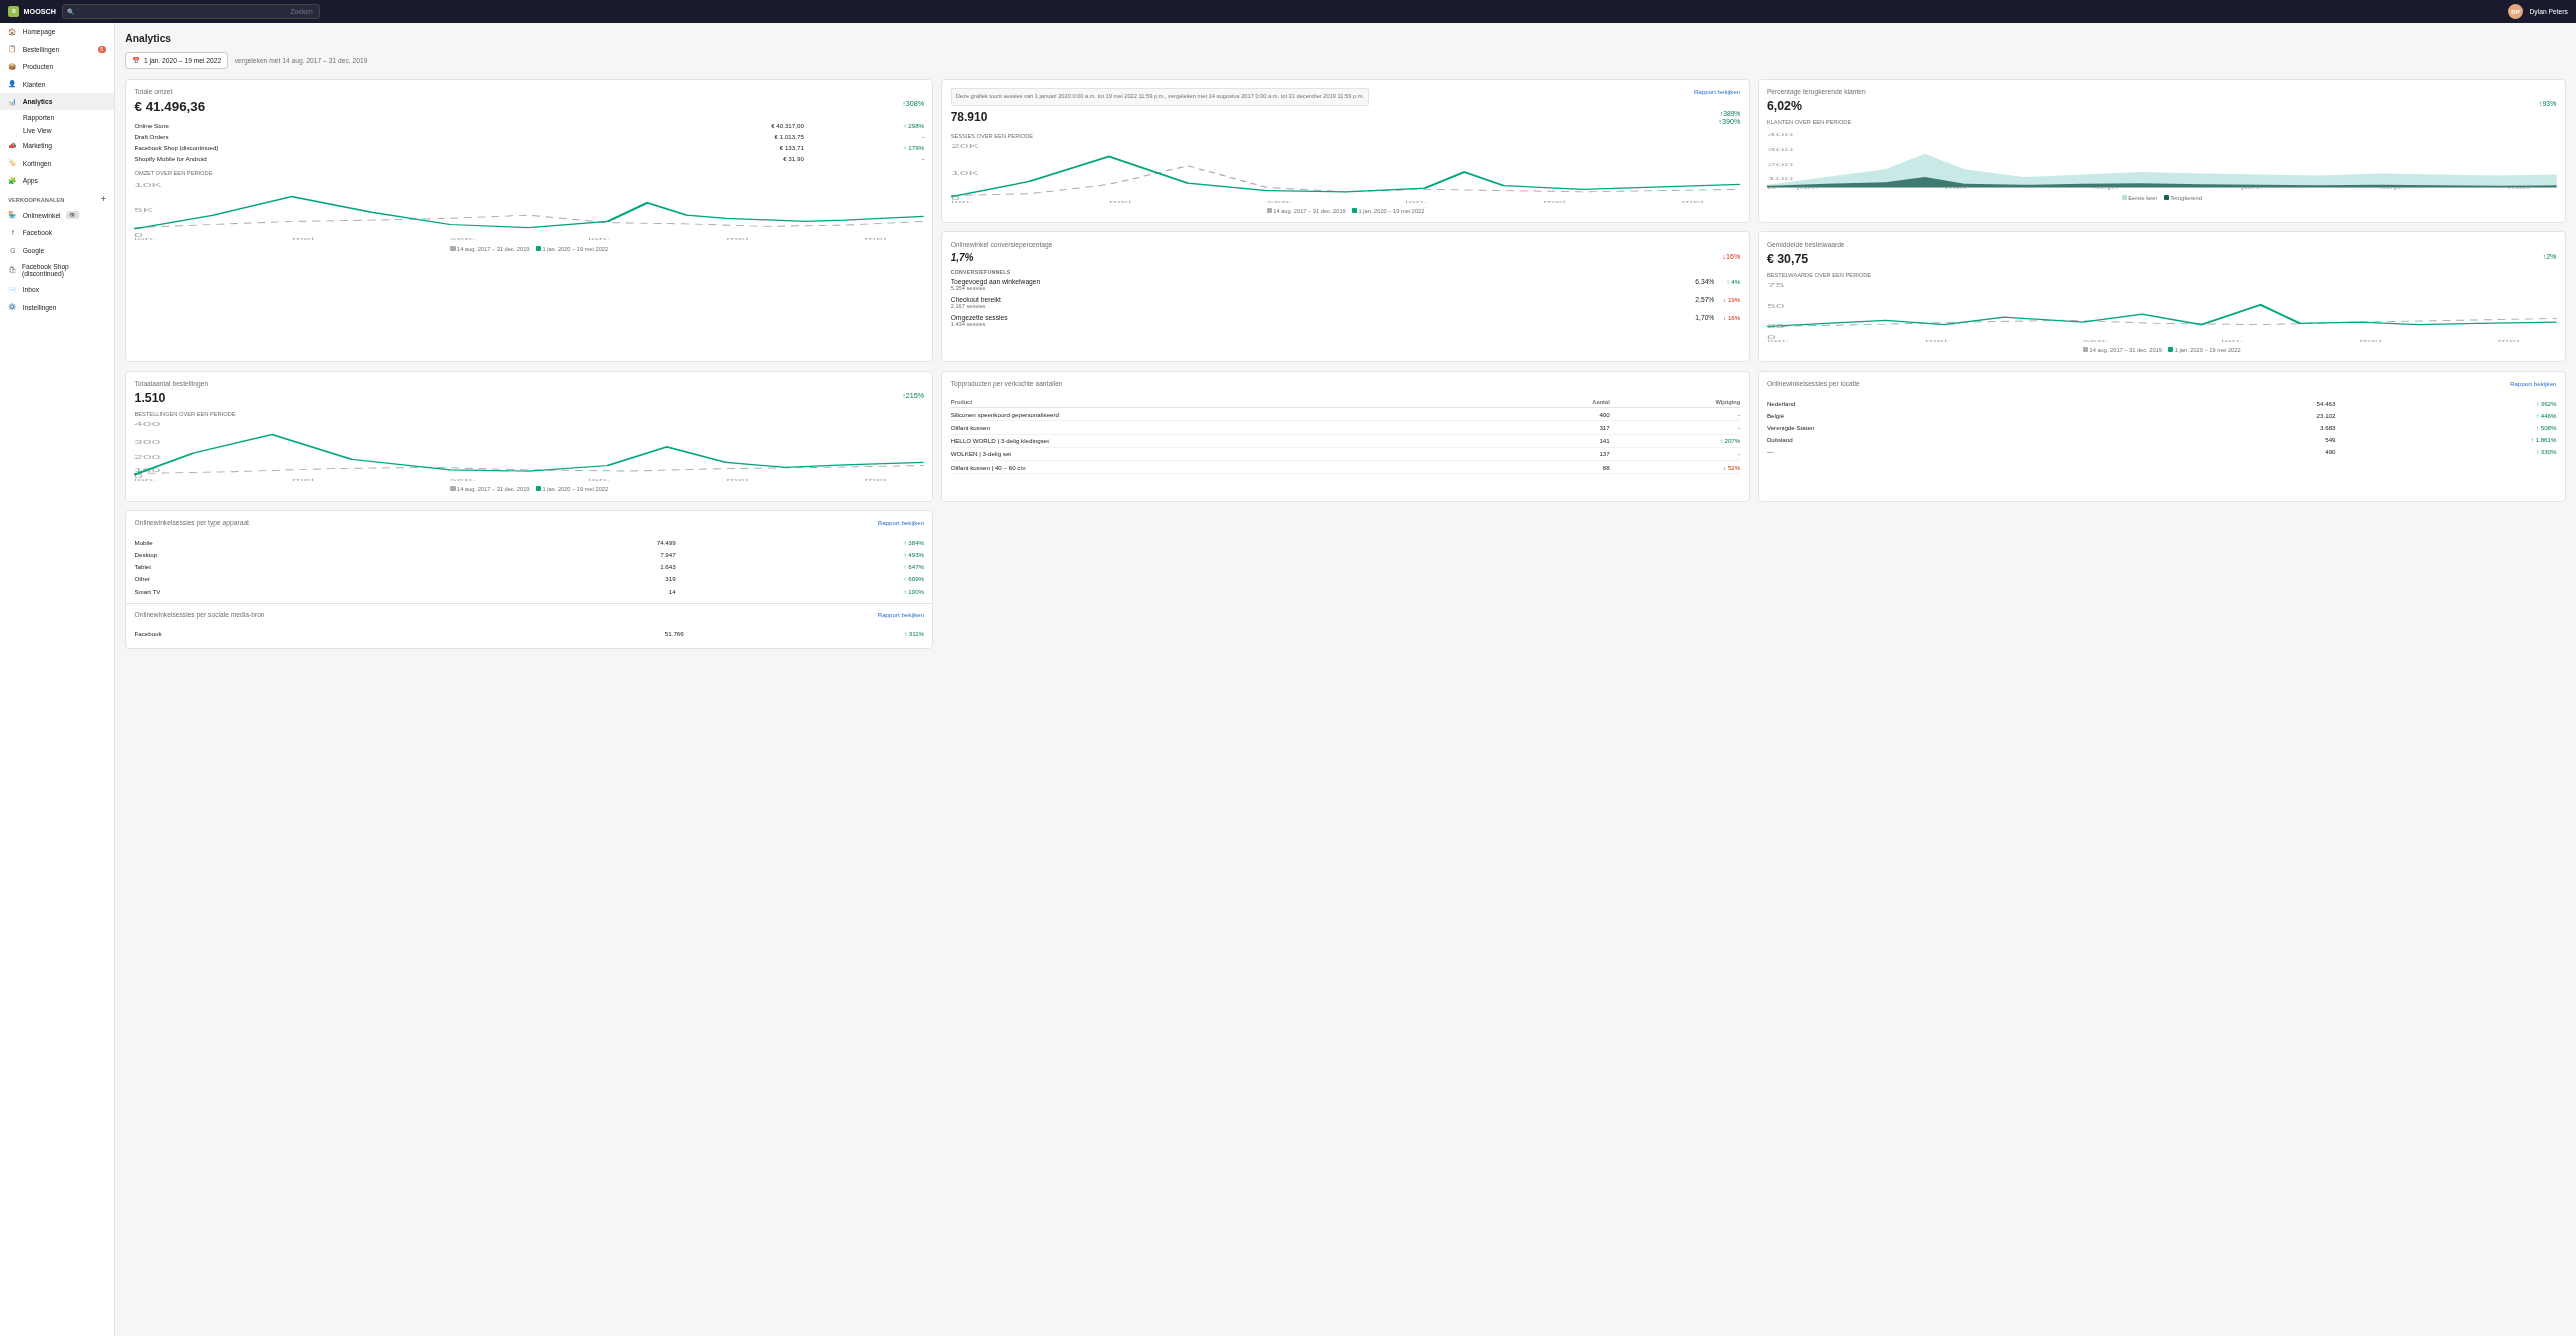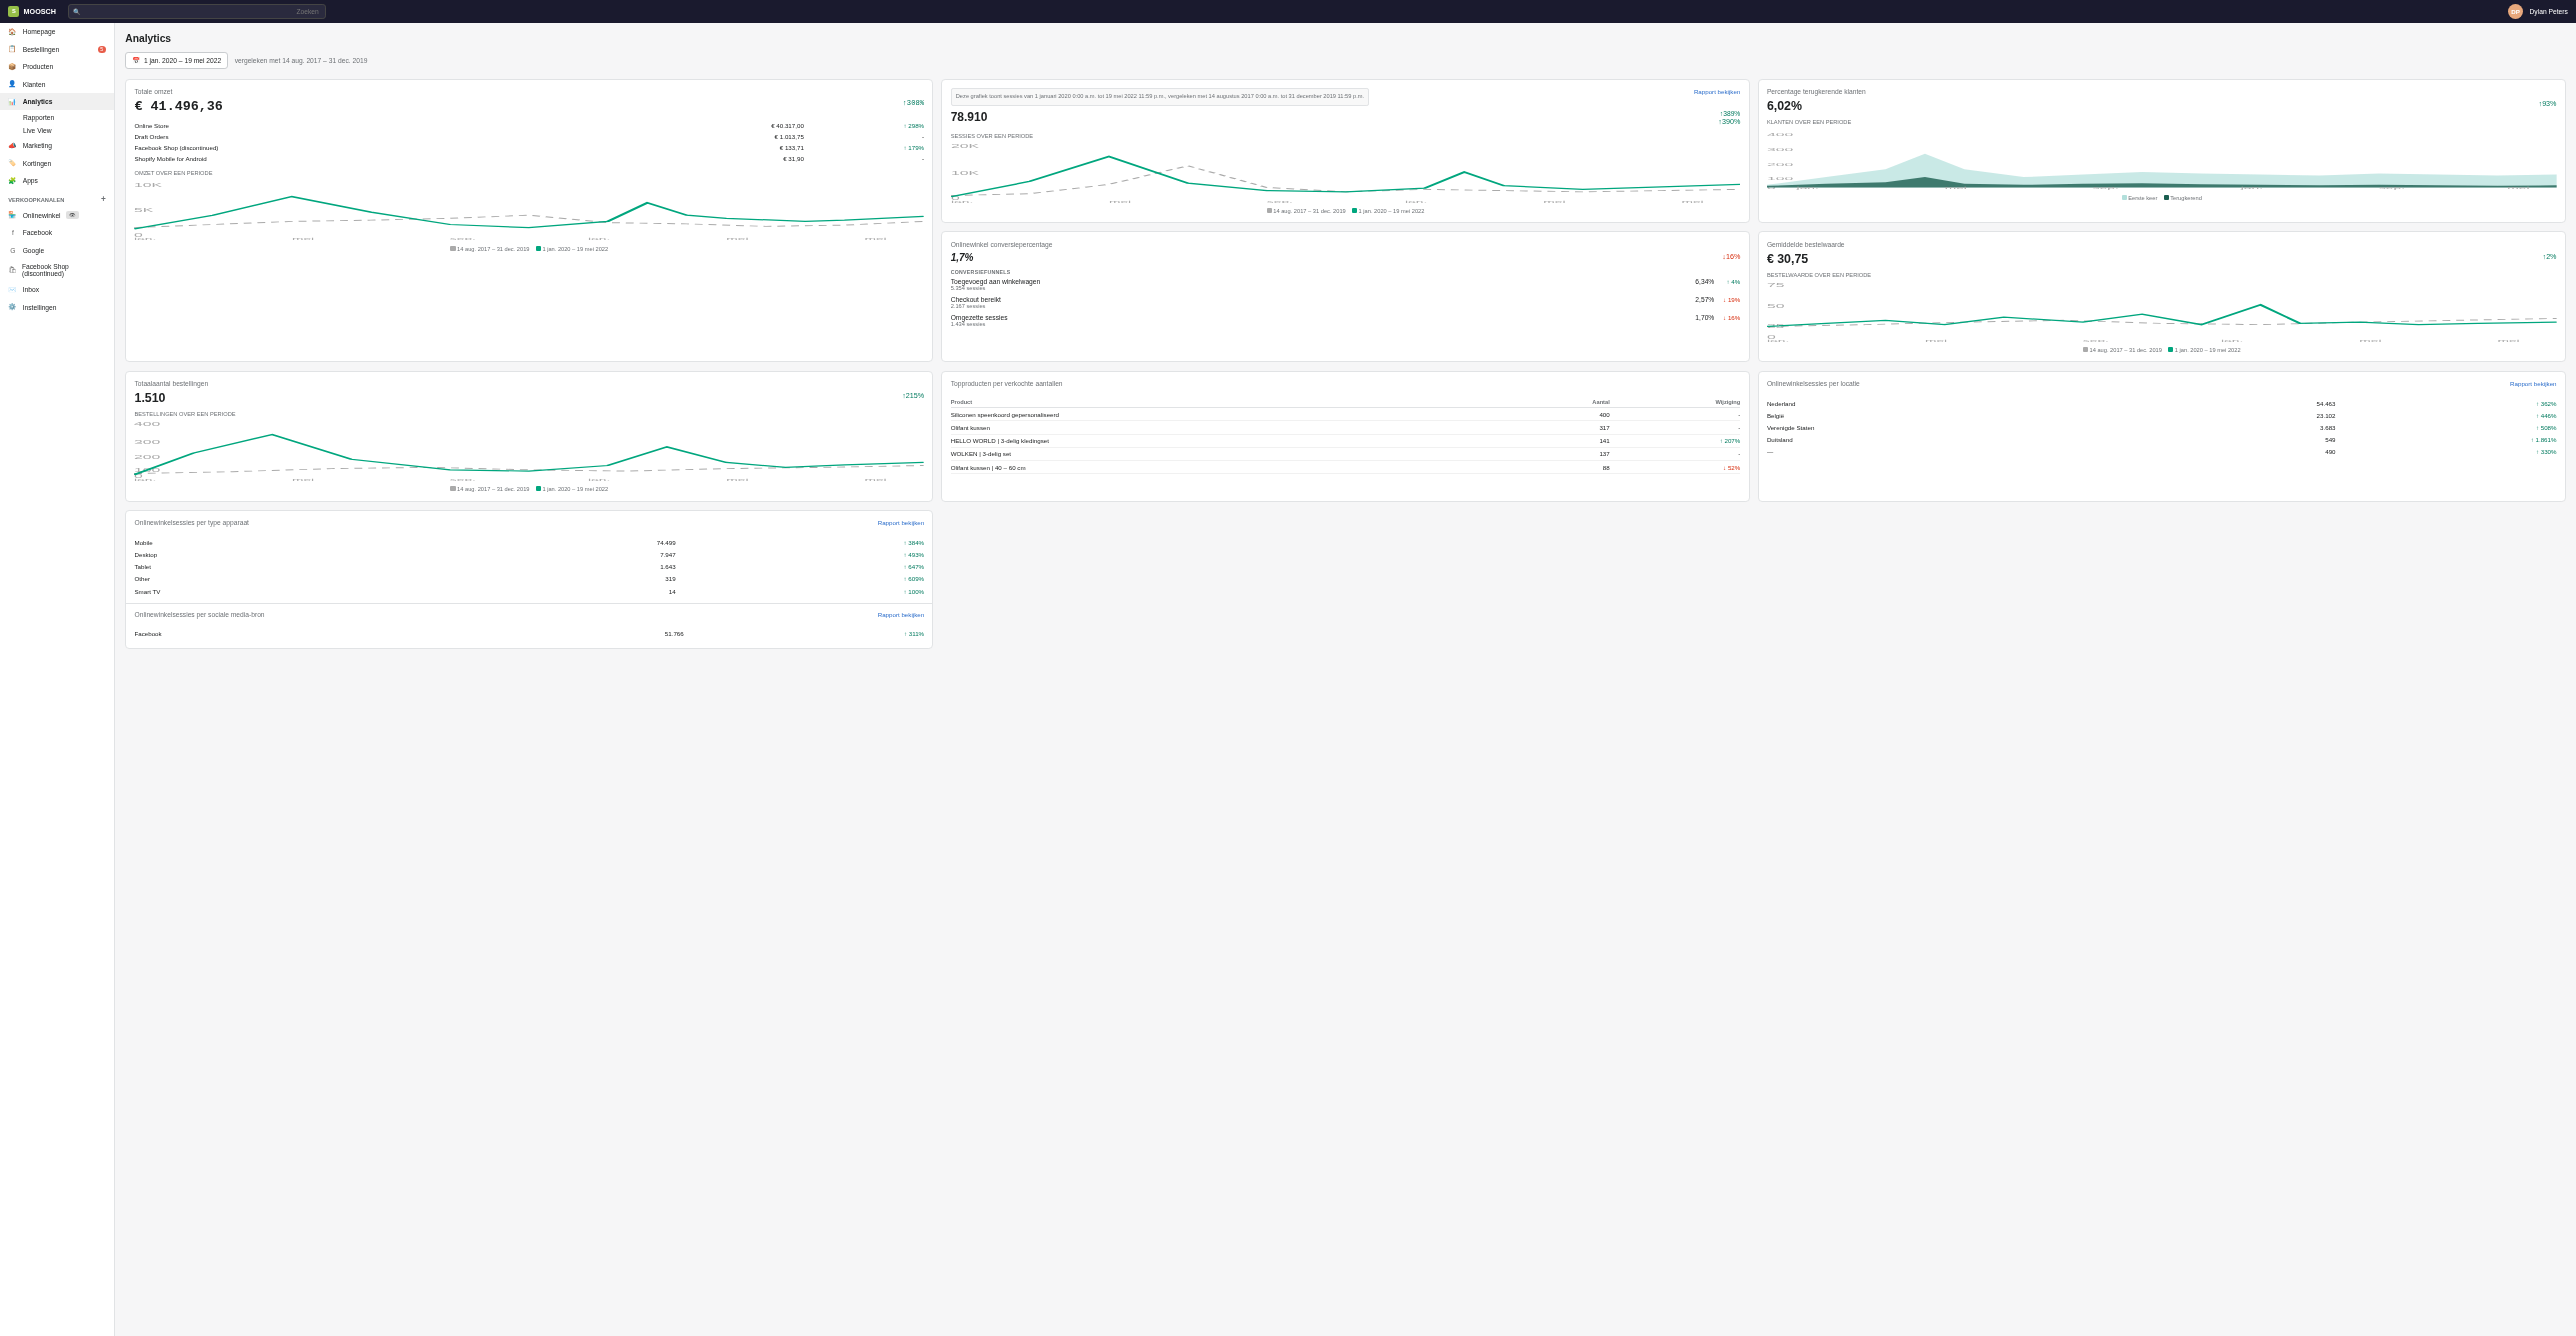--- a/index.html
+++ b/index.html
@@ -1,20 +1,20 @@
 <!DOCTYPE html>
 <html style="font-size:8.2px"><head>
   <meta charset="utf-8">
   <style>
     * { box-sizing: border-box; margin: 0; padding: 0; }
     body { font-family: -apple-system, BlinkMacSystemFont, 'Segoe UI', sans-serif; background: #f6f6f7; color: #202223; font-size: 6.7px; display: flex; flex-direction: column; height: 100vh; overflow: hidden; }
 
     
     .topbar { background: #1a1a2e; display: flex; align-items: center; height: 23px; padding: 0 8.2px; flex-shrink: 0; }
-    .topbar-logo { color: #fff; font-weight: 700; font-size: 7.2px; display: flex; align-items: center; gap: 4.1px; margin-right: 12px; }
+    .topbar-logo { color: #fff; font-weight: 700; font-size: 7.2px; display: flex; align-items: center; gap: 4.1px; margin-right: 6px; }
     .shopify-icon { width: 11.3px; height: 11.3px; background: #96bf48; border-radius: 2.1px; display: flex; align-items: center; justify-content: center; color: white; font-size: 5.7px; font-weight: bold; }
     .topbar-search { flex: 1; max-width: 258px; }
     .topbar-search input { width: 100%; background: #2a2a3e; border: 0.5px solid #444; border-radius: 3.1px; padding: 3.1px 6.2px 3.1px 16.5px; color: #ccc; font-size: 6.7px; outline: none; text-align: right; }
     .search-wrap { position: relative; }
     .search-wrap .search-icon { position: absolute; left: 5.2px; top: 50%; transform: translateY(-50%); color: #888; font-size: 6.2px; }
     .topbar-right { margin-left: auto; display: flex; align-items: center; gap: 6.2px; }
     .avatar { width: 15.5px; height: 15.5px; background: #e8a87c; border-radius: 50%; display: flex; align-items: center; justify-content: center; color: #fff; font-weight: 700; font-size: 6.2px; }
     .topbar-username { color: #fff; font-size: 6.7px; }
 
     
@@ -207,21 +207,21 @@
       </div>
       <span class="date-compare">vergeleken met 14 aug. 2017 – 31 dec. 2019</span>
     </div>
 
     <div class="cards-grid">
 
       <div class="card" style="grid-row: span 2;">
         <div class="card-header-row">
           <span class="card-title">Totale omzet</span>
         </div>
-        <div class="card-header-row" style="margin-bottom:4px;font-family:Liberation Mono, monospace;">
+        <div class="card-header-row" style="margin-bottom:4px;">
           <span class="card-value">€ 41.496,36</span>
           <span class="card-change up">↑308%</span>
         </div>
         <table class="card-table">
           <tbody>
             <tr>
               <td>Online Store</td>
               <td class="mid">€ 40.317,00</td>
               <td class="up">↑ 298%</td>
             </tr>

